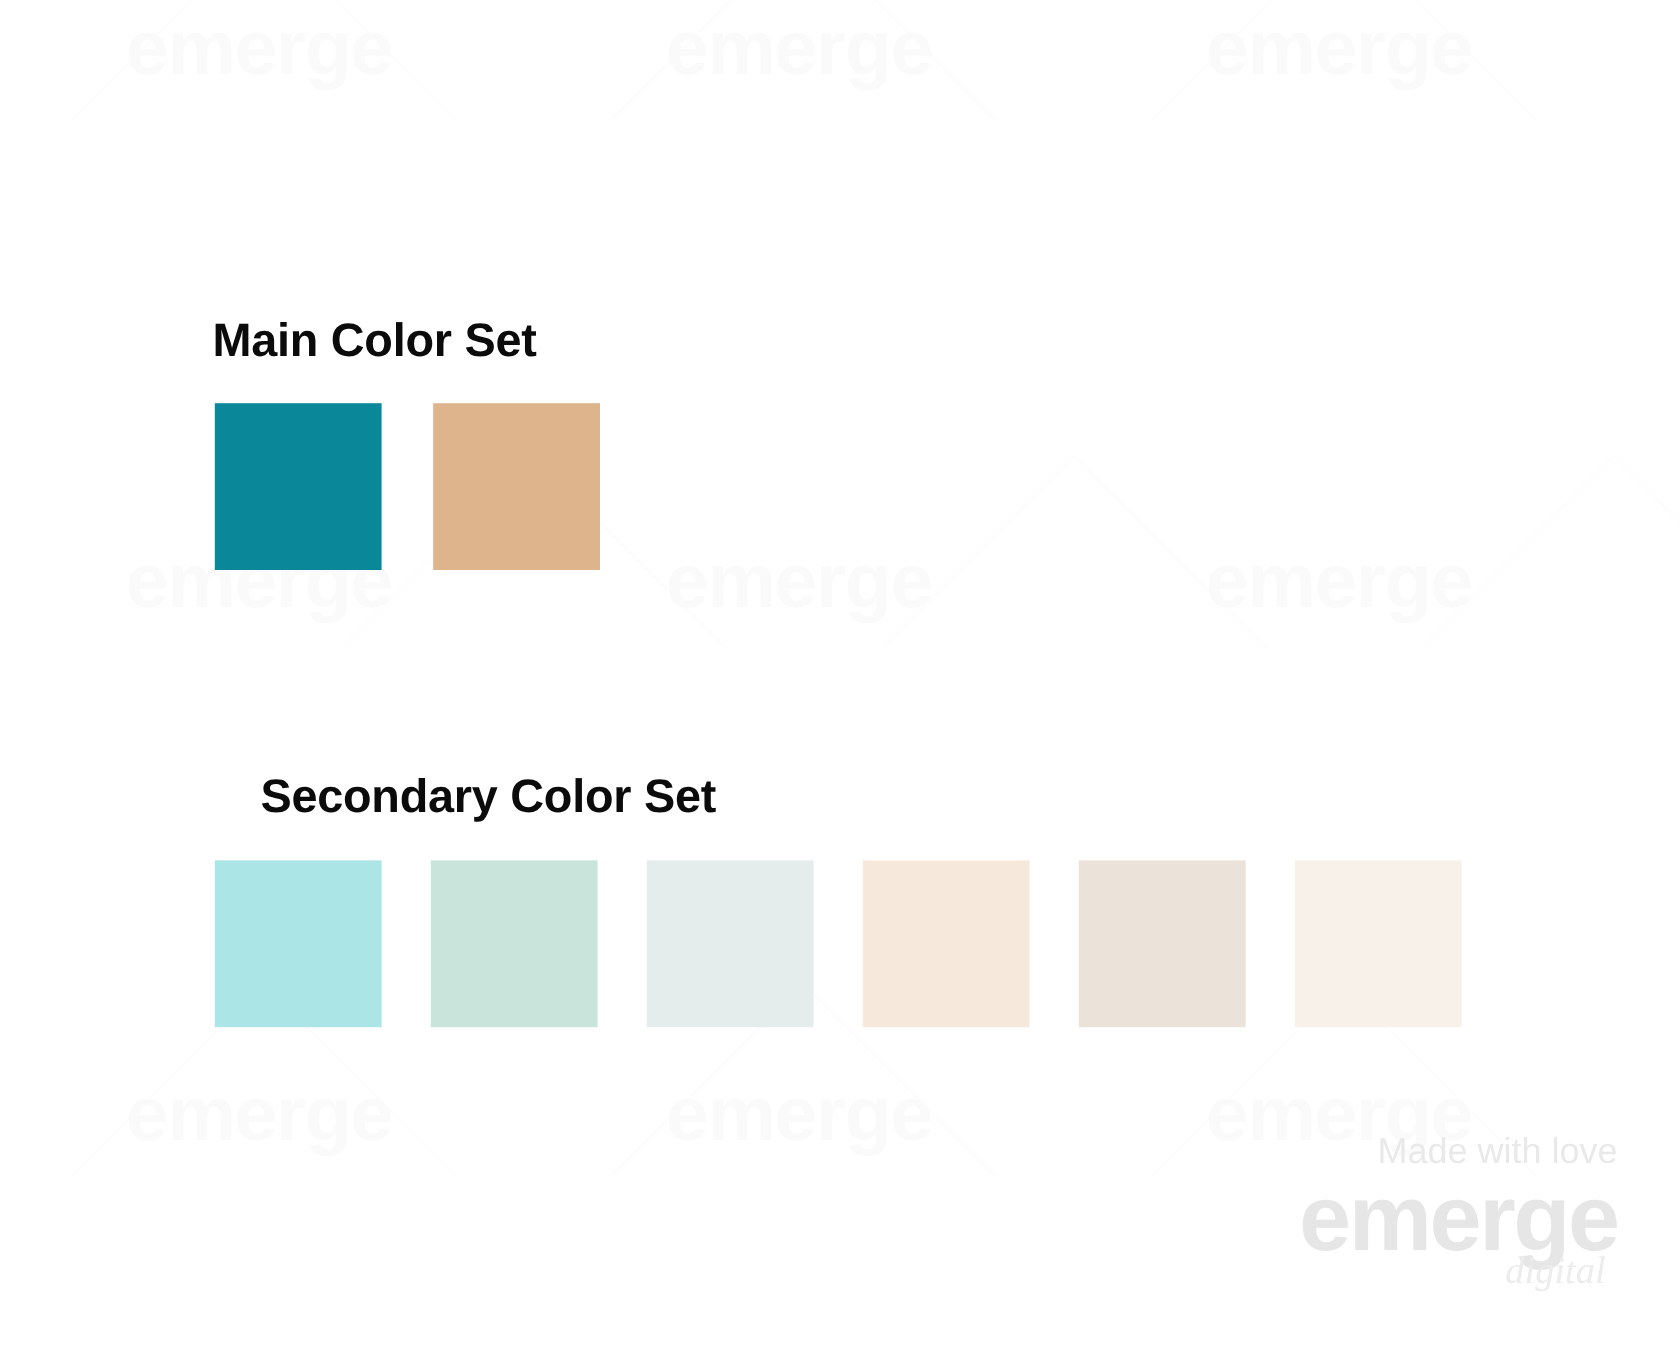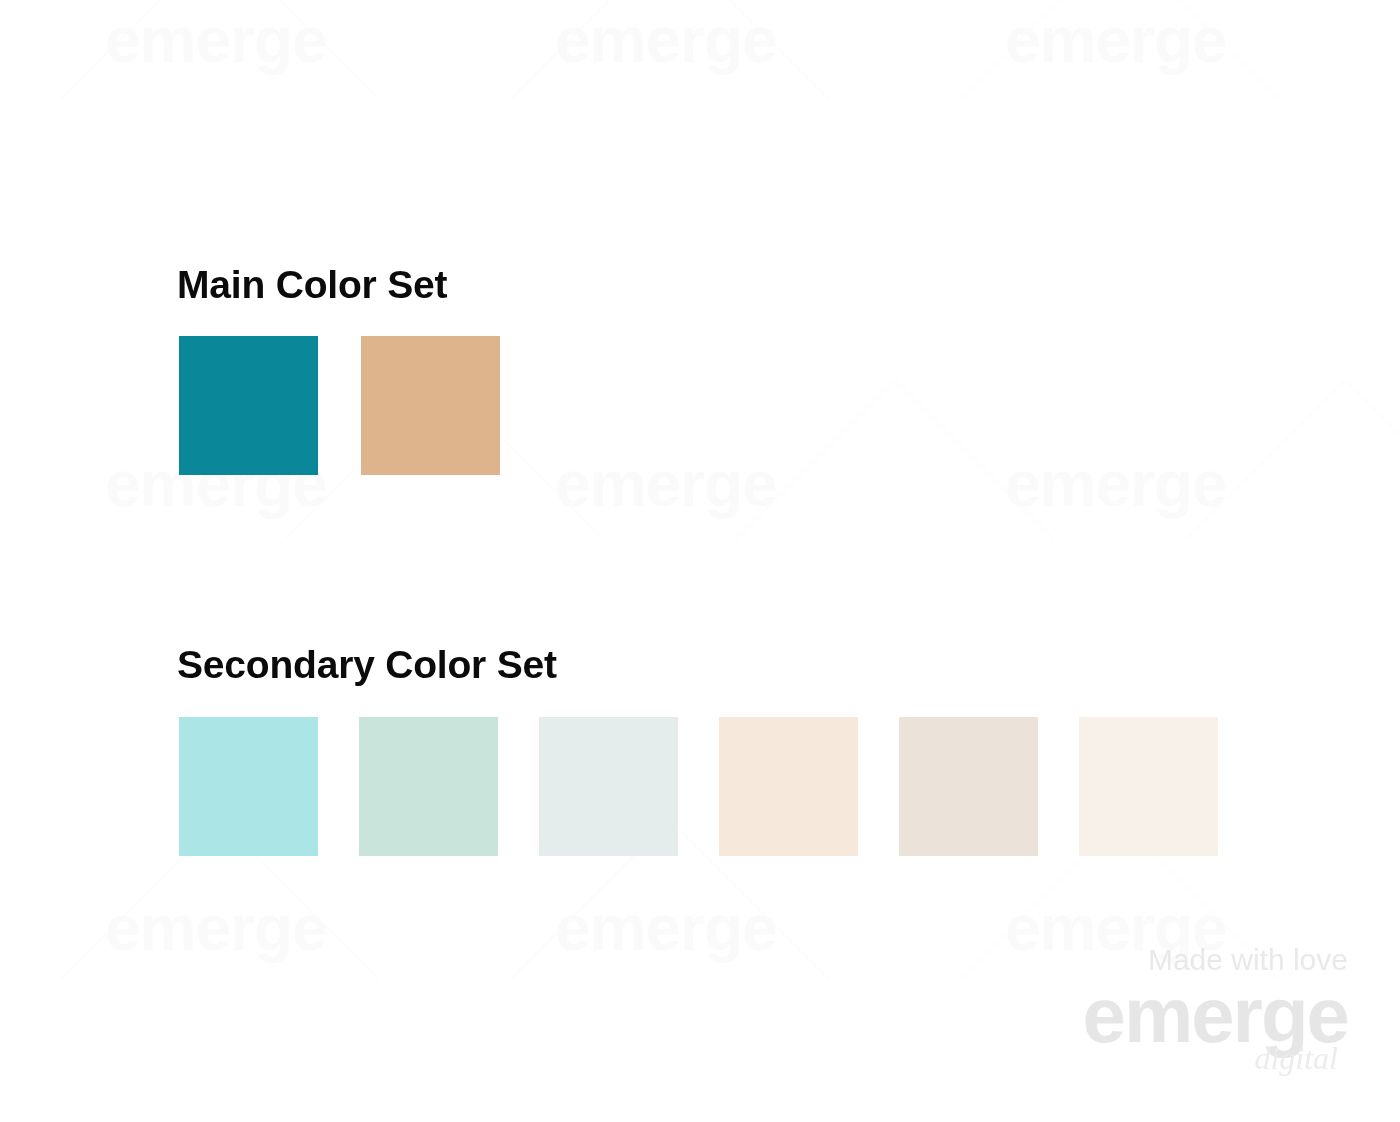--- a/index.html
+++ b/index.html
@@ -68,21 +68,21 @@
     position: absolute;
     left: 177px;
     font-family: "Liberation Sans", sans-serif;
     font-weight: 700;
     font-size: 39px;
     letter-spacing: -0.2px;
     color: #0b0b0b;
     white-space: nowrap;
   }
   .section-title.main      { top: 263px; }
-  .section-title.secondary { top: 643px; }
+  .section-title.secondary { top: 643px; margin-left: 40px; }
 
   .swatch-row {
     position: absolute;
     display: flex;
   }
   .swatch-row.main-row {
     left: 179px;
     top: 336px;
     gap: 43px;
   }

